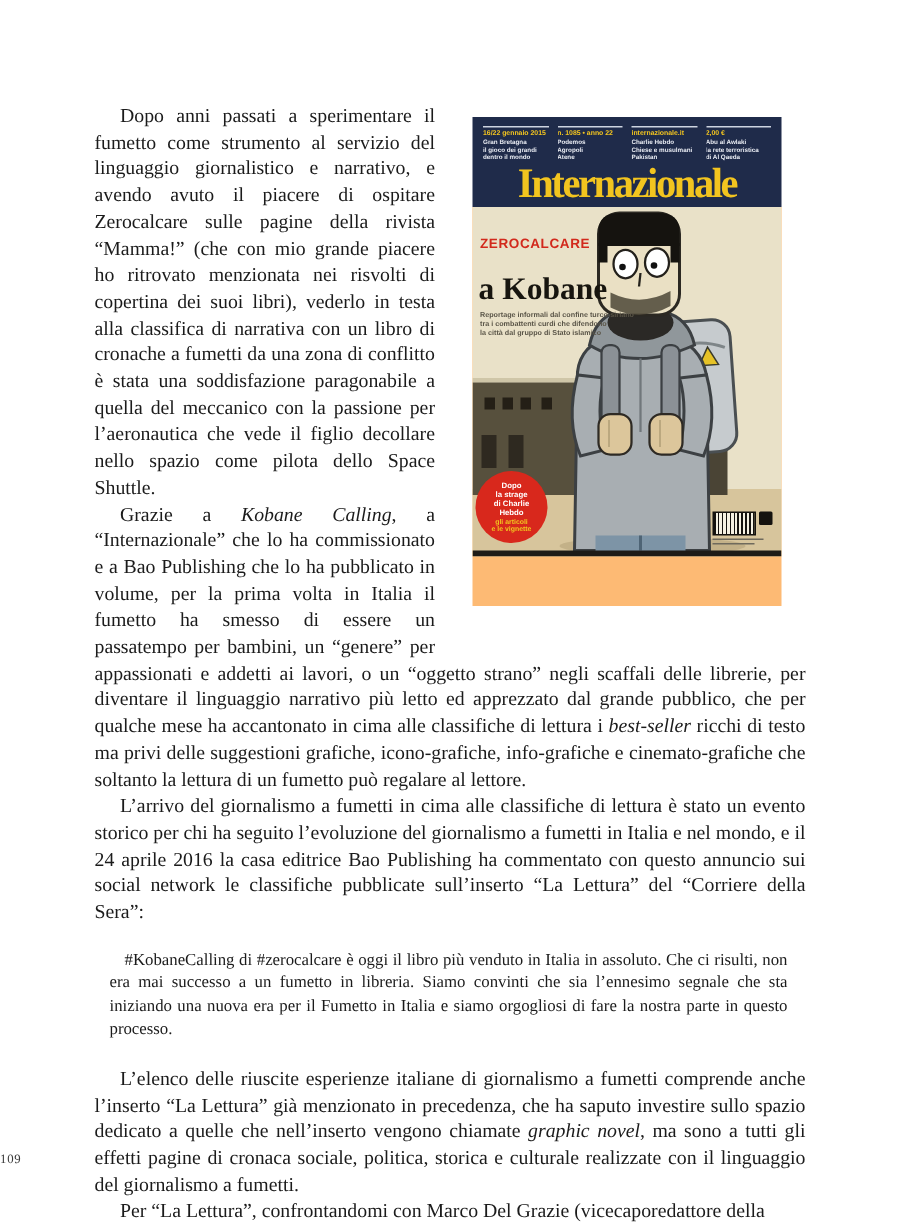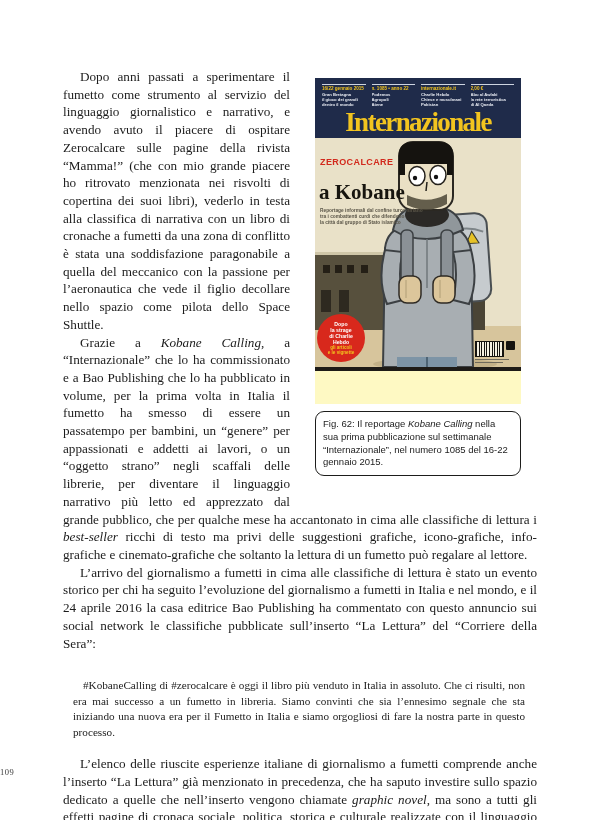--- a/index.html
+++ b/index.html
@@ -2,32 +2,32 @@
 <html lang="it"><head>
 <meta charset="utf-8">
 <style>
   html,body{margin:0;padding:0;background:#ffffff;}
   .page{position:relative;width:600px;height:820px;background:#ffffff;overflow:hidden;
         font-family:"Liberation Serif","DejaVu Serif",serif;color:#1b1b1b;}
   .content{position:absolute;left:63px;right:63px;top:62px;}
   .bodytext{padding-top:6px;font-size:13.2px;line-height:17.7px;text-align:justify;}
   .bodytext p{margin:0;text-indent:17px;}
   .bodytext .it{font-style:italic;}
-  blockquote{margin:26px 12px 15px 10px;font-size:11.2px;line-height:15.5px;text-indent:10px;text-align:justify;}
+  blockquote{margin:16px 12px 15px 10px;font-size:11.2px;line-height:15.5px;text-indent:10px;text-align:justify;}
 
   
   figure.cover-fig{float:right;width:206px;margin:0 0 6px 9px;padding:16px;}
   .masthead{background:#1f2b4a;height:60px;box-sizing:border-box;padding:6px 7px 0;}
   .mh-cols{display:flex;gap:6px;}
   .mh-col{flex:1;border-top:1px solid #cdd4e0;padding-top:1px;min-width:0;overflow:hidden;}
   .mh-head{color:#f2c41f;font:bold 4.6px/5.8px "Liberation Sans",sans-serif;white-space:nowrap;}
   .mh-line{color:#e9ecf3;font:bold 4.2px/5px "Liberation Sans",sans-serif;white-space:nowrap;}
   .mh-logo{color:#f2c41f;font-family:"Liberation Serif",serif;font-weight:bold;font-size:27px;
            line-height:29px;text-align:center;letter-spacing:-1.6px;margin-top:1px;transform:scaleY(1.04);}
-  .cover-art{position:relative;width:206px;height:266px;background:#fef9c3;}
+  .cover-art{position:relative;width:206px;height:266px;background:#fdba74;}
   .cover-art svg{position:absolute;left:0;top:0;}
   .kicker{position:absolute;left:5px;top:20px;color:#d2291c;
           font:bold 9px/9px "Liberation Sans",sans-serif;letter-spacing:.4px;}
   .ctitle{position:absolute;left:4px;color:#17150f;font-family:"Liberation Serif",serif;
           font-weight:bold;font-size:21px;line-height:20px;}
   .ctitle.t1{top:30px;} .ctitle.t2{top:44px;}
   .csub{position:absolute;left:5px;color:#5a5548;font:bold 4.8px/6px "Liberation Sans",sans-serif;}
   .csub.s1{top:70px;} .csub.s2{top:76px;} .csub.s3{top:82px;}
   .badge{position:absolute;left:2px;top:176px;width:48px;height:48px;border-radius:50%;
          background:#d8281c;display:flex;flex-direction:column;align-items:center;justify-content:center;
@@ -154,21 +154,20 @@
         <div class="barcode">
           <div class="bc-row">
             <div class="bc-bars"></div>
             <div class="bc-sq"></div>
           </div>
           <div class="bc-line a"></div>
           <div class="bc-line b"></div>
         </div>
       </div>
 
-      <figcaption class="capbox"><span>Fig. 62: Il reportage </span><span class="it">Kobane Calling</span><span> nella sua prima pubblicazione sul settimanale “Internazionale”, nel numero 1085 del 16-22 gennaio 2015.</span></figcaption>
     </figure>
 
     <div class="bodytext">
       <p>Dopo anni passati a sperimentare il fumetto come strumento al servizio del linguaggio giornalistico e narrativo, e avendo avuto il piacere di ospitare Zerocalcare sulle pagine della rivista “Mamma!” (che con mio grande piacere ho ritrovato menzionata nei risvolti di copertina dei suoi libri), vederlo in testa alla classifica di narrativa con un libro di cronache a fumetti da una zona di conflitto è stata una soddisfazione paragonabile a quella del meccanico con la passione per l’aeronautica che vede il figlio decollare nello spazio come pilota dello Space Shuttle.</p>
       <p><span>Grazie a </span><span class="it">Kobane Calling</span><span>, a “Internazionale” che lo ha commissionato e a Bao Publishing che lo ha pubblicato in volume, per la prima volta in Italia il fumetto ha smesso di essere un passatempo per bambini, un “genere” per appassionati e addetti ai lavori, o un “oggetto strano” negli scaffali delle librerie, per diventare il linguaggio narrativo più letto ed apprezzato dal grande pubblico, che per qualche mese ha accantonato in cima alle classifiche di lettura i </span><span class="it">best-seller</span><span> ricchi di testo ma privi delle suggestioni grafiche, icono-grafiche, info-grafiche e cinemato-grafiche che soltanto la lettura di un fumetto può regalare al lettore.</span></p>
       <p>L’arrivo del giornalismo a fumetti in cima alle classifiche di lettura è stato un evento storico per chi ha seguito l’evoluzione del giornalismo a fumetti in Italia e nel mondo, e il 24 aprile 2016 la casa editrice Bao Publishing ha commentato con questo annuncio sui social network le classifiche pubblicate sull’inserto “La Lettura” del “Corriere della Sera”:</p>
       <blockquote>#KobaneCalling di #zerocalcare è oggi il libro più venduto in Italia in assoluto. Che ci risulti, non era mai successo a un fumetto in libreria. Siamo convinti che sia l’ennesimo segnale che sta iniziando una nuova era per il Fumetto in Italia e siamo orgogliosi di fare la nostra parte in questo processo.</blockquote>
       <p><span>L’elenco delle riuscite esperienze italiane di giornalismo a fumetti comprende anche l’inserto “La Lettura” già menzionato in precedenza, che ha saputo investire sullo spazio dedicato a quelle che nell’inserto vengono chiamate </span><span class="it">graphic novel</span><span>, ma sono a tutti gli effetti pagine di cronaca sociale, politica, storica e culturale realizzate con il linguaggio del giornalismo a fumetti.</span></p>
       <p>Per “La Lettura”, confrontandomi con Marco Del Grazie (vicecaporedattore della</p>
     </div>

